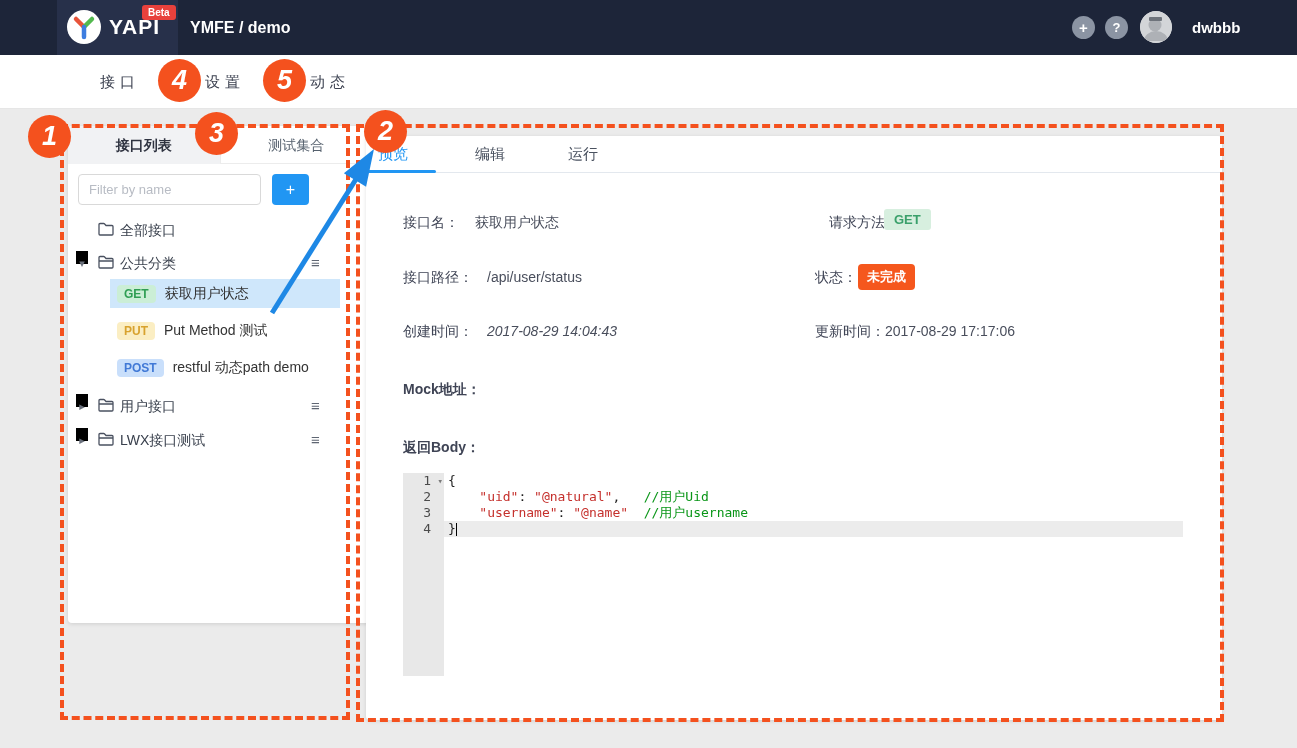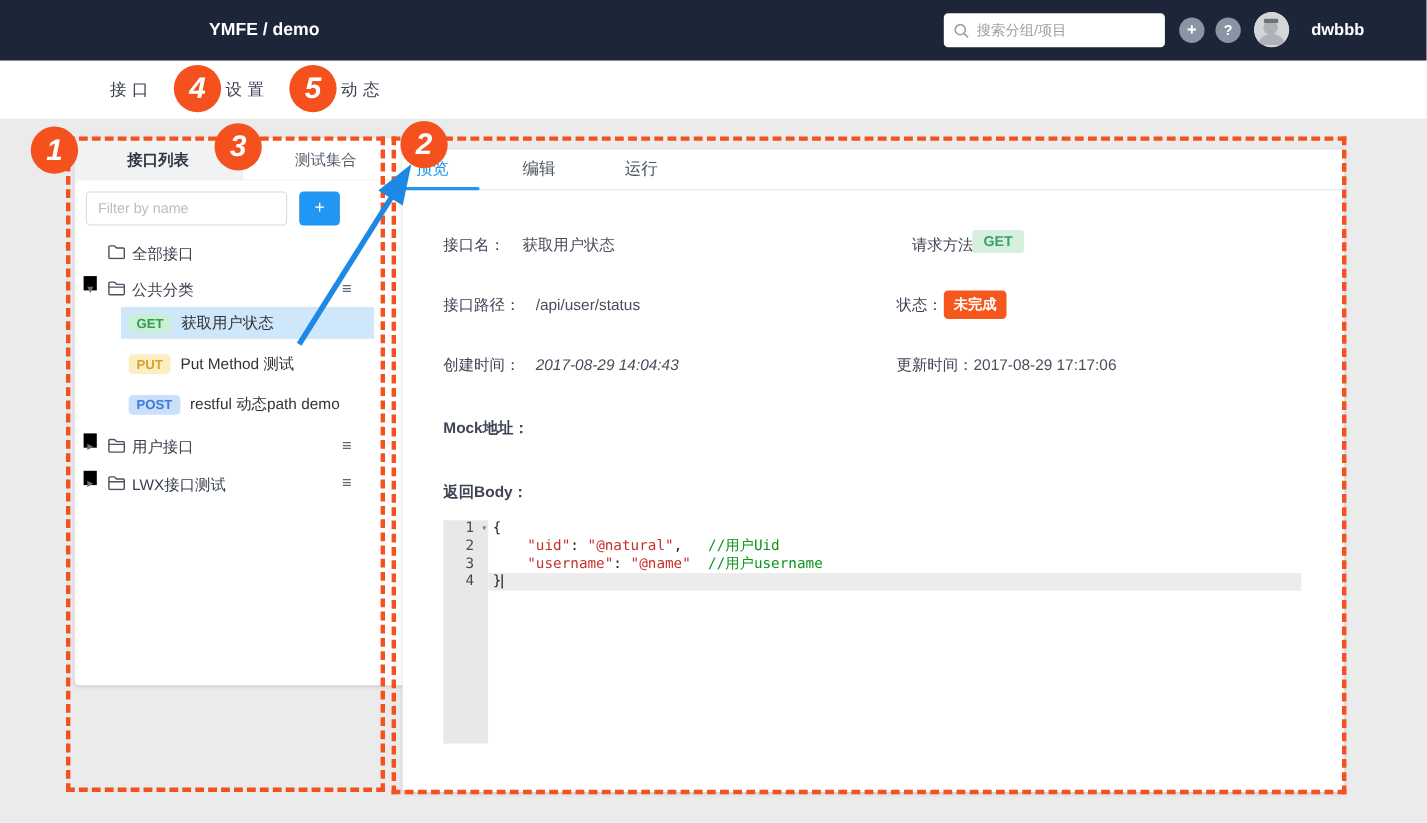--- a/index.html
+++ b/index.html
@@ -94,30 +94,35 @@
   .tok-str { color:#c5302c; }
   .tok-com { color:#0a9618; }
   .caret { display:inline-block; width:1.5px; height:13px; background:#000; vertical-align:middle; }
 
   .icon-svg { display:block; }
 </style>
 </head>
 <body>
 
 <div class="navbar">
-  <span class="breadcrumb">YMFE / demo</span>
-  <div class="nav-search">
-    <span>
-      <svg class="icon-svg" width="14" height="14" viewBox="0 0 14 14">
-        <circle cx="6" cy="6" r="4.6" fill="none" stroke="#9aa0a6" stroke-width="1.5"></circle>
-        <line x1="9.5" y1="9.5" x2="13" y2="13" stroke="#9aa0a6" stroke-width="1.5"></line>
+  <div class="logo-block">
+    <span class="logo-icon">
+      <svg class="icon-svg" width="34" height="34" viewBox="0 0 34 34">
+        <circle cx="17" cy="17" r="17" fill="#ffffff"></circle>
+        <g stroke-linecap="round" stroke-width="4.5" fill="none">
+          <line x1="16.5" y1="16.5" x2="9" y2="9" stroke="#e8543a"></line>
+          <line x1="17.5" y1="16.5" x2="25" y2="9" stroke="#53b94f"></line>
+          <line x1="17" y1="17" x2="17" y2="27" stroke="#3d7de0"></line>
+        </g>
       </svg>
     </span>
-    <input type="text" placeholder="搜索分组/项目" style="">
-  </div>
+    <span class="brand">YAPI</span>
+    <span class="beta-badge">Beta</span>
+  </div>
+  <span class="breadcrumb">YMFE / demo</span>
   <div class="nav-circle nav-plus">+</div>
   <div class="nav-circle nav-help">?</div>
   <div class="avatar">
     <svg class="icon-svg" width="32" height="32" viewBox="0 0 32 32">
       <circle cx="16" cy="16" r="16" fill="#d3d5d8"></circle>
       <circle cx="15" cy="14" r="6.5" fill="#aeb1b6"></circle>
       <path d="M4 30 a12 10 0 0 1 24 0 z" fill="#aeb1b6"></path>
       <rect x="9" y="6" width="13" height="4" rx="1" fill="#6e737b"></rect>
     </svg>
   </div>

